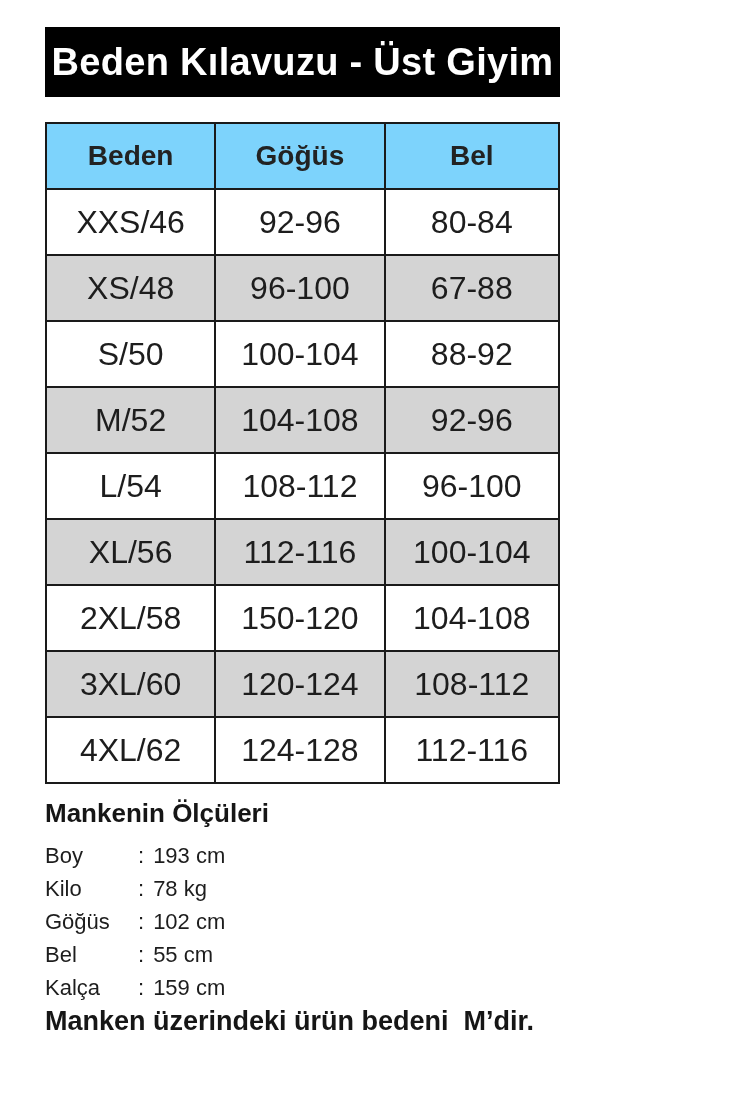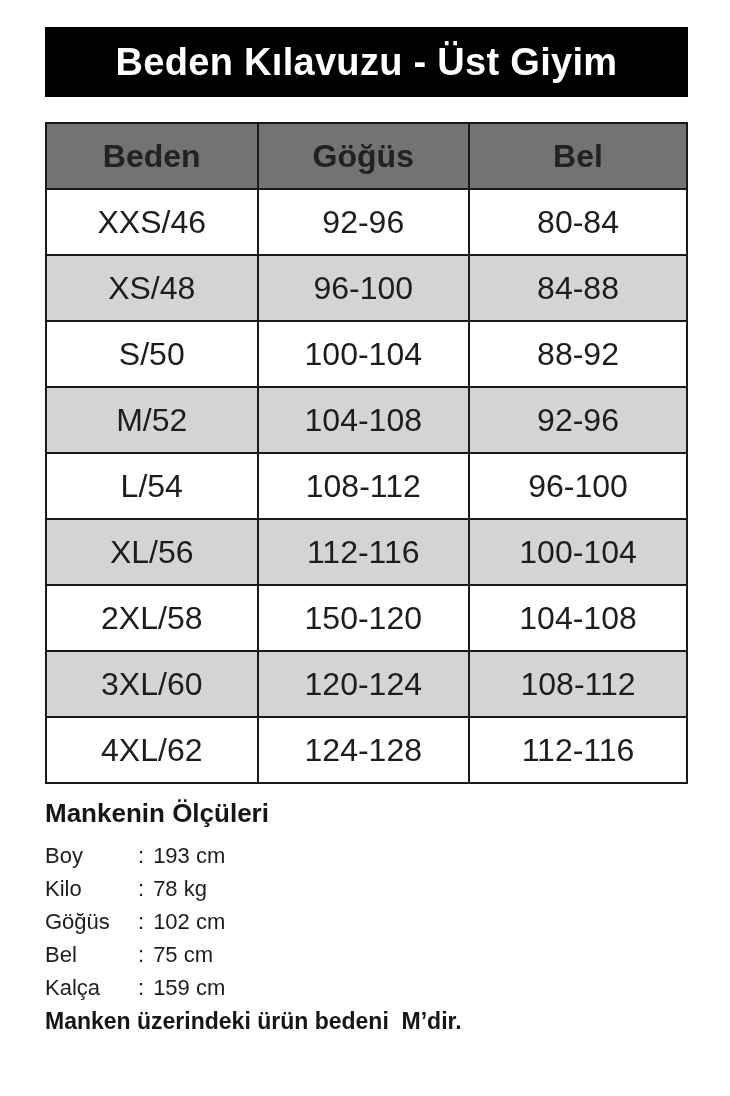--- a/index.html
+++ b/index.html
@@ -6,21 +6,21 @@
   html, body {
     width: 730px;
     background: #ffffff;
     font-family: "Liberation Sans", sans-serif;
     color: #1d1d1d;
   }
   body { height: 1096px; overflow: hidden; }
 
   .wrap {
     margin: 27px 0 0 45px;
-    width: 643px;
+    width: 515px;
   }
 
   .title-bar {
     height: 70px;
     background: #000000;
     color: #ffffff;
     display: flex;
     align-items: center;
     justify-content: center;
     font-size: 38px;
@@ -38,23 +38,23 @@
   .size-table col.c2 { width: 33%; }
   .size-table col.c3 { width: 34%; }
   .size-table th, .size-table td {
     border: 2px solid #1a1a1a;
     text-align: center;
     vertical-align: middle;
     height: 66px;
     background: #ffffff;
   }
   .size-table th {
-    font-size: 32px;
+    font-size: 28px;
     font-weight: 700;
-    background: #737373;
+    background: #7dd3fc;
     color: #222222;
   }
   .size-table td {
     font-size: 32px;
     font-weight: 400;
     color: #1d1d1d;
   }
   .size-table tr.alt td { background: #d4d4d4; }
 
   .measurements {
@@ -70,21 +70,21 @@
   }
   .m-row {
     display: flex;
     line-height: 33px;
     align-items: center;
   }
   .m-label { width: 93px; flex: 0 0 93px; }
   .m-colon { margin-right: 9px; }
   .m-note {
     font-weight: 700;
-    font-size: 23px;
+    font-size: 27px;
     line-height: 34px;
     color: #161616;
     white-space: pre-wrap;
   }
 </style>
 </head>
 <body>
 
 <div class="wrap">
 
@@ -107,21 +107,21 @@
     </thead>
     <tbody>
       <tr>
         <td>XXS/46</td>
         <td>92-96</td>
         <td>80-84</td>
       </tr>
       <tr class="alt">
         <td>XS/48</td>
         <td>96-100</td>
-        <td>84-88</td>
+        <td>67-88</td>
       </tr>
       <tr>
         <td>S/50</td>
         <td>100-104</td>
         <td>88-92</td>
       </tr>
       <tr class="alt">
         <td>M/52</td>
         <td>104-108</td>
         <td>92-96</td>
@@ -168,21 +168,21 @@
       <span class="m-value">78 kg</span>
     </div>
     <div class="m-row">
       <span class="m-label">Göğüs</span>
       <span class="m-colon">:</span>
       <span class="m-value">102 cm</span>
     </div>
     <div class="m-row">
       <span class="m-label">Bel</span>
       <span class="m-colon">:</span>
-      <span class="m-value">75 cm</span>
+      <span class="m-value">55 cm</span>
     </div>
     <div class="m-row">
       <span class="m-label">Kalça</span>
       <span class="m-colon">:</span>
       <span class="m-value">159 cm</span>
     </div>
 
     <div class="m-note">Manken üzerindeki ürün bedeni  M’dir.</div>
   </div>
 

